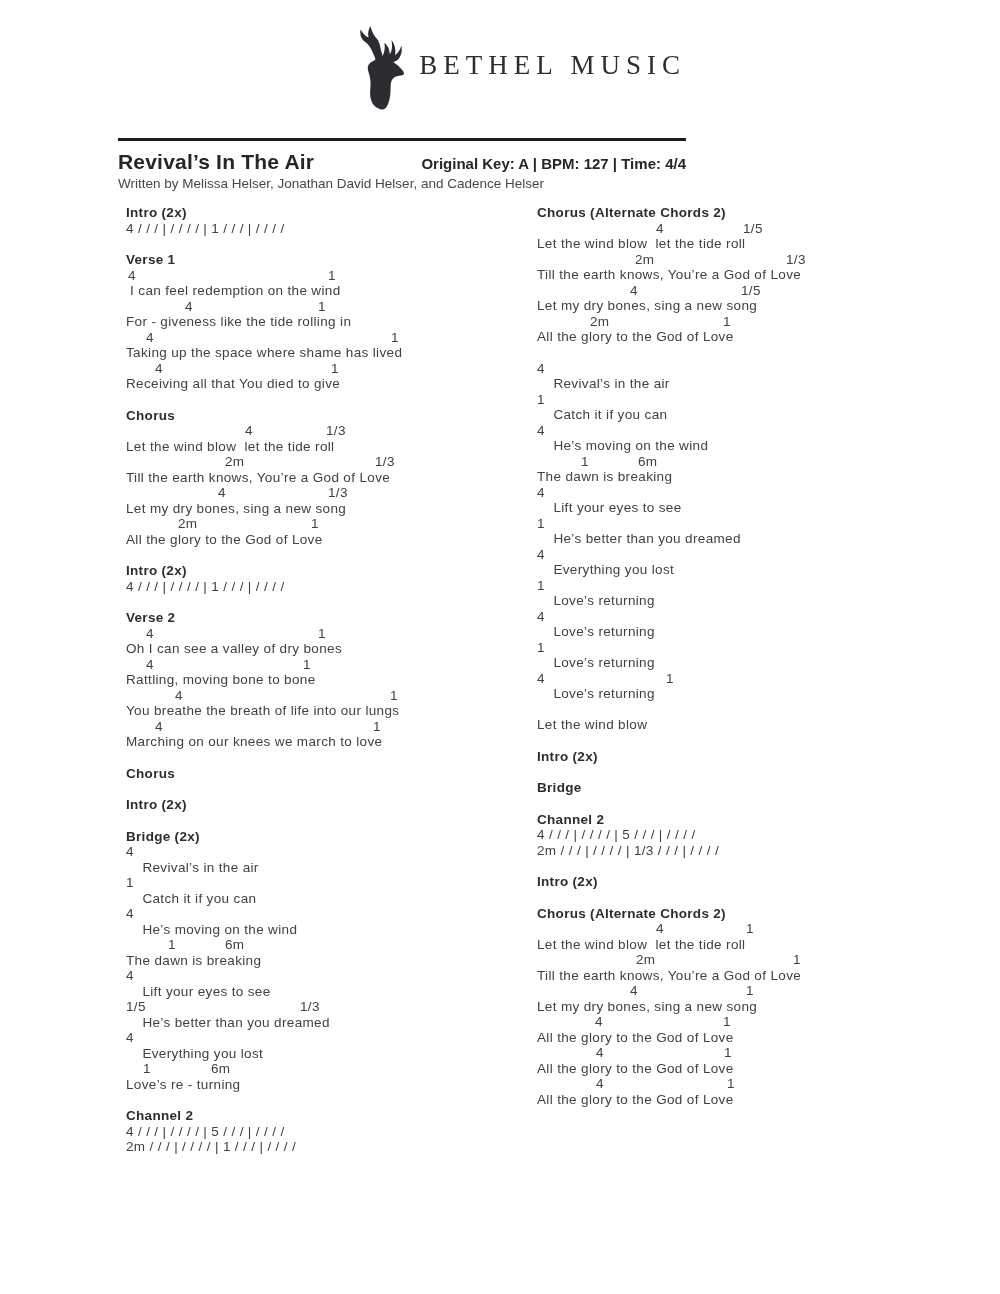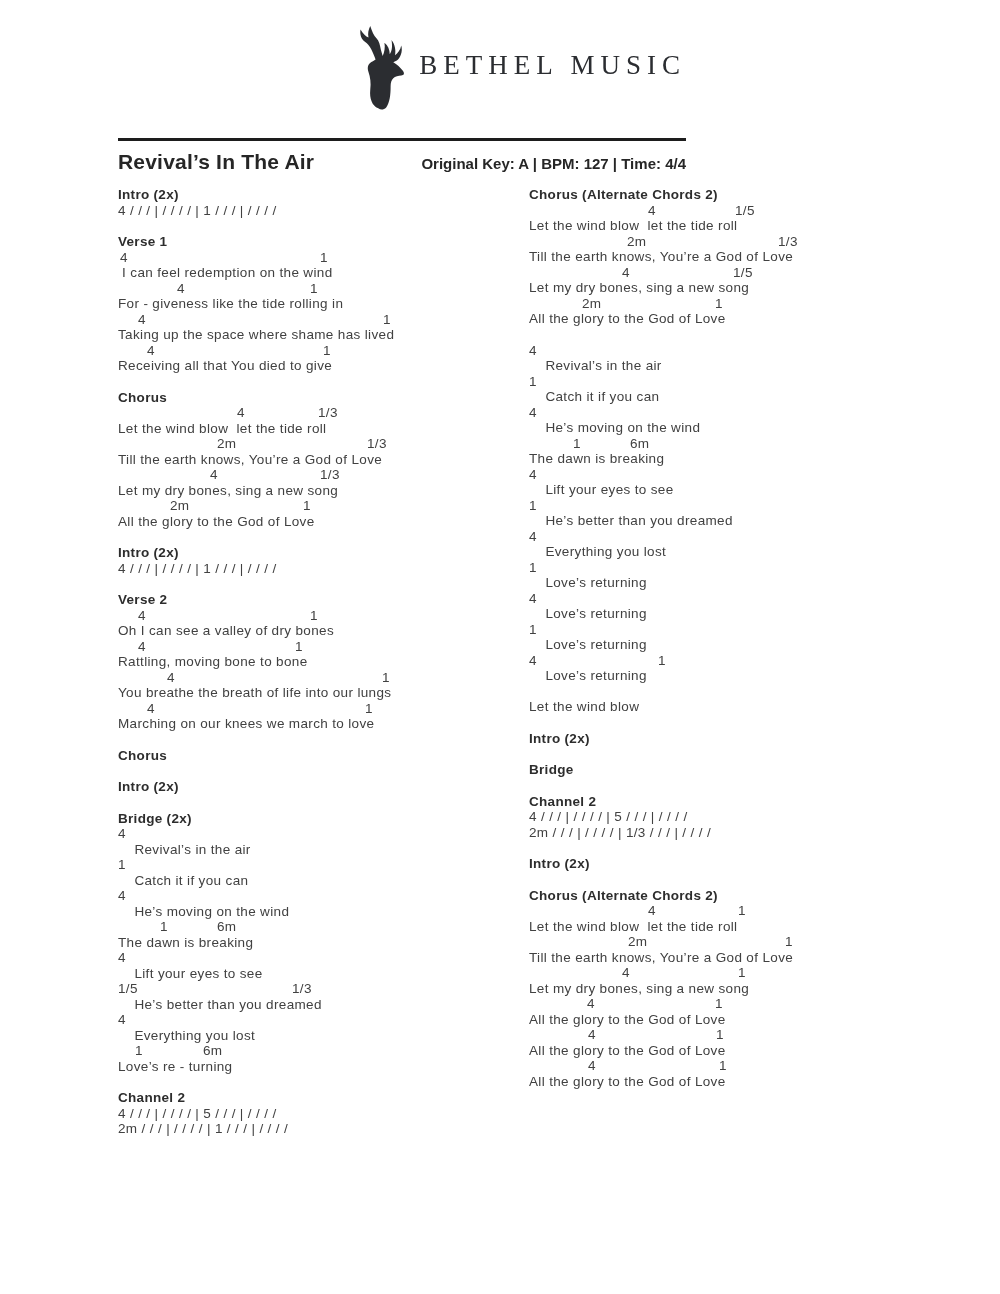--- a/index.html
+++ b/index.html
@@ -32,21 +32,21 @@
   }
   .song-title { font-size:21px; font-weight:bold; color:#262626; letter-spacing:0.2px; line-height:24px; }
   .song-meta  { font-size:15px; font-weight:bold; color:#262626; }
   .writers    { margin:1px 118px 0 118px; font-size:13.5px; color:#474747; line-height:17px; }
 
   
   .columns { display:flex; margin:13px 0 0 118px; align-items:flex-start; }
   .col-left  { width:411px; flex:none; }
   .col-right { width:365px; flex:none; }
 
-  .song-section { margin:0 0 16px 0; }
+  .song-section { margin:0 0 16px 8px; }
   .sec-title {
     margin:0; font-size:13.5px; font-weight:bold; color:#2d2d2d;
     letter-spacing:0.3px; line-height:15.5px;
   }
   .line {
     position:relative; min-height:15.5px; line-height:15.5px;
     font-size:13.5px; letter-spacing:0.35px; white-space:pre; color:#414141;
   }
   .chord { position:absolute; top:0; }
 
@@ -74,20 +74,21 @@
     </div>
     <div class="brand-text">BETHEL MUSIC</div>
   </div>
 
   <div class="rule"></div>
 
   <div class="title-row">
     <div class="song-title">Revival’s In The Air</div>
     <div class="song-meta">Original Key: A | BPM: 127 | Time: 4/4</div>
   </div>
+  <div class="writers">Written by Melissa Helser, Jonathan David Helser, and Cadence Helser</div>
 
   <div class="columns">
     <div class="col-left" id="col-left">
         <section class="song-section">
           <h3 class="sec-title">Intro (2x)</h3>
           <div class="line text-line">4 / / / | / / / / | 1 / / / | / / / /</div>
         </section>
         <section class="song-section">
           <h3 class="sec-title">Verse 1</h3>
           <div class="line chord-line"><span class="chord" style="left: 2px;">4</span><span class="chord" style="left: 202px;">1</span></div>

